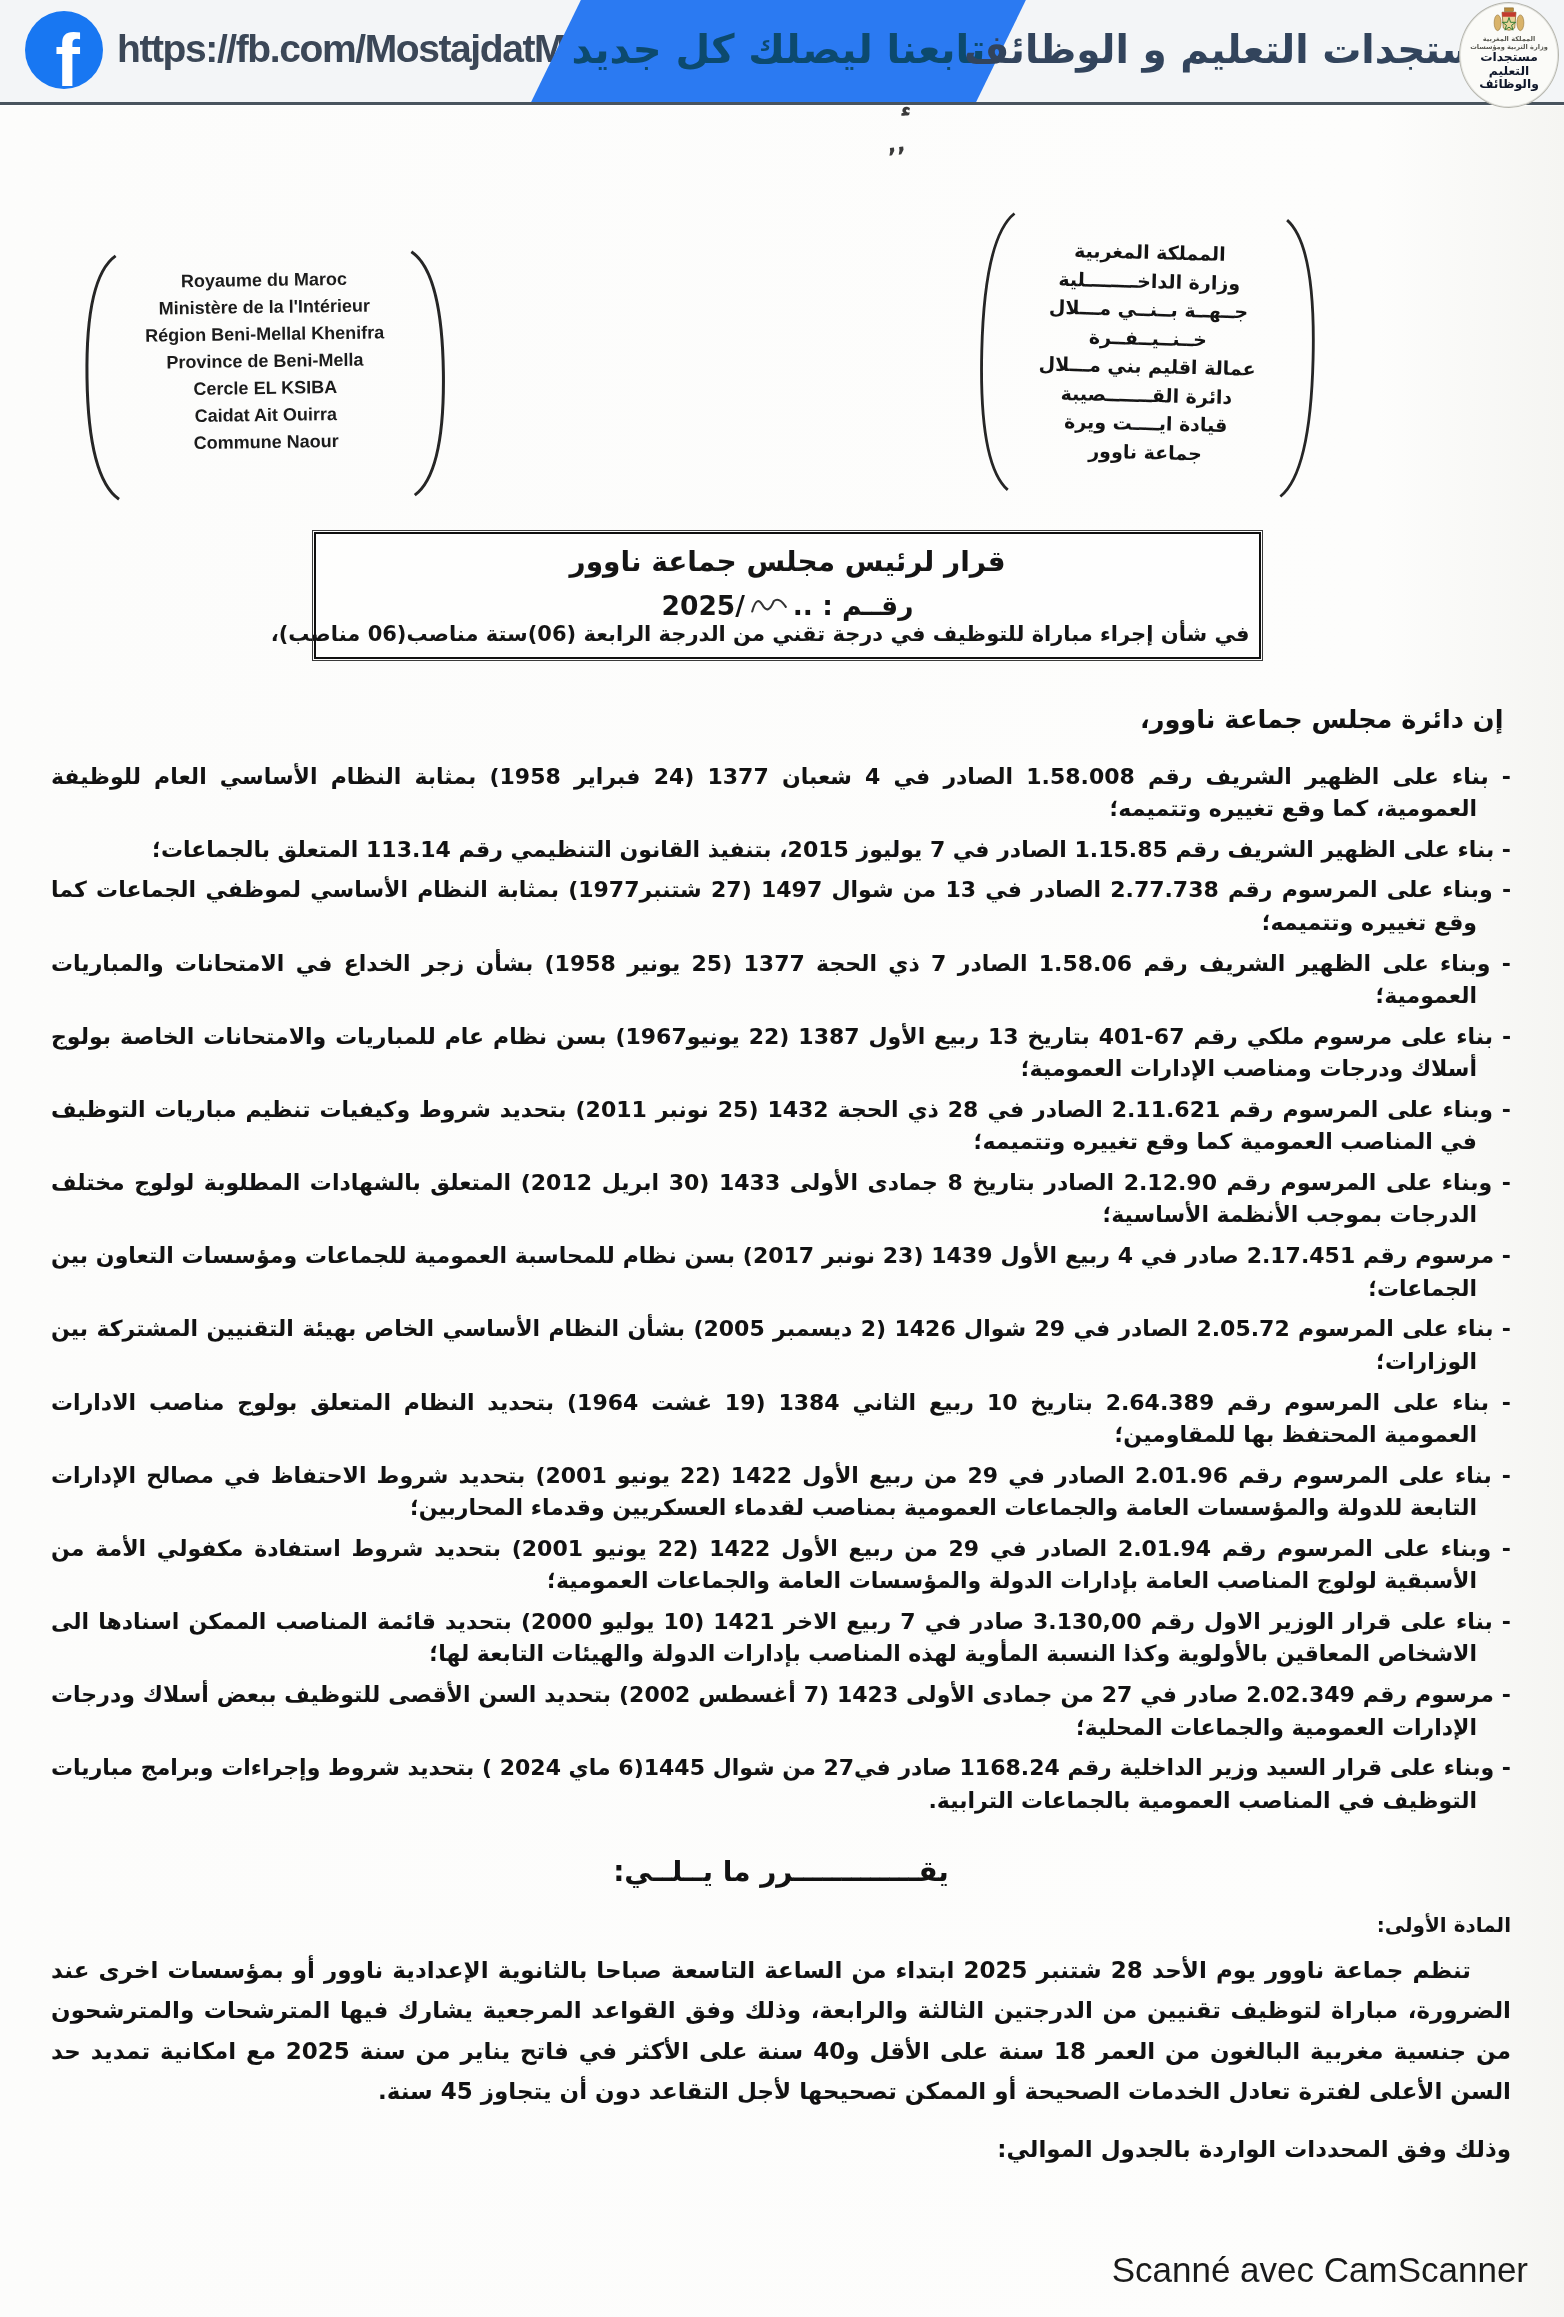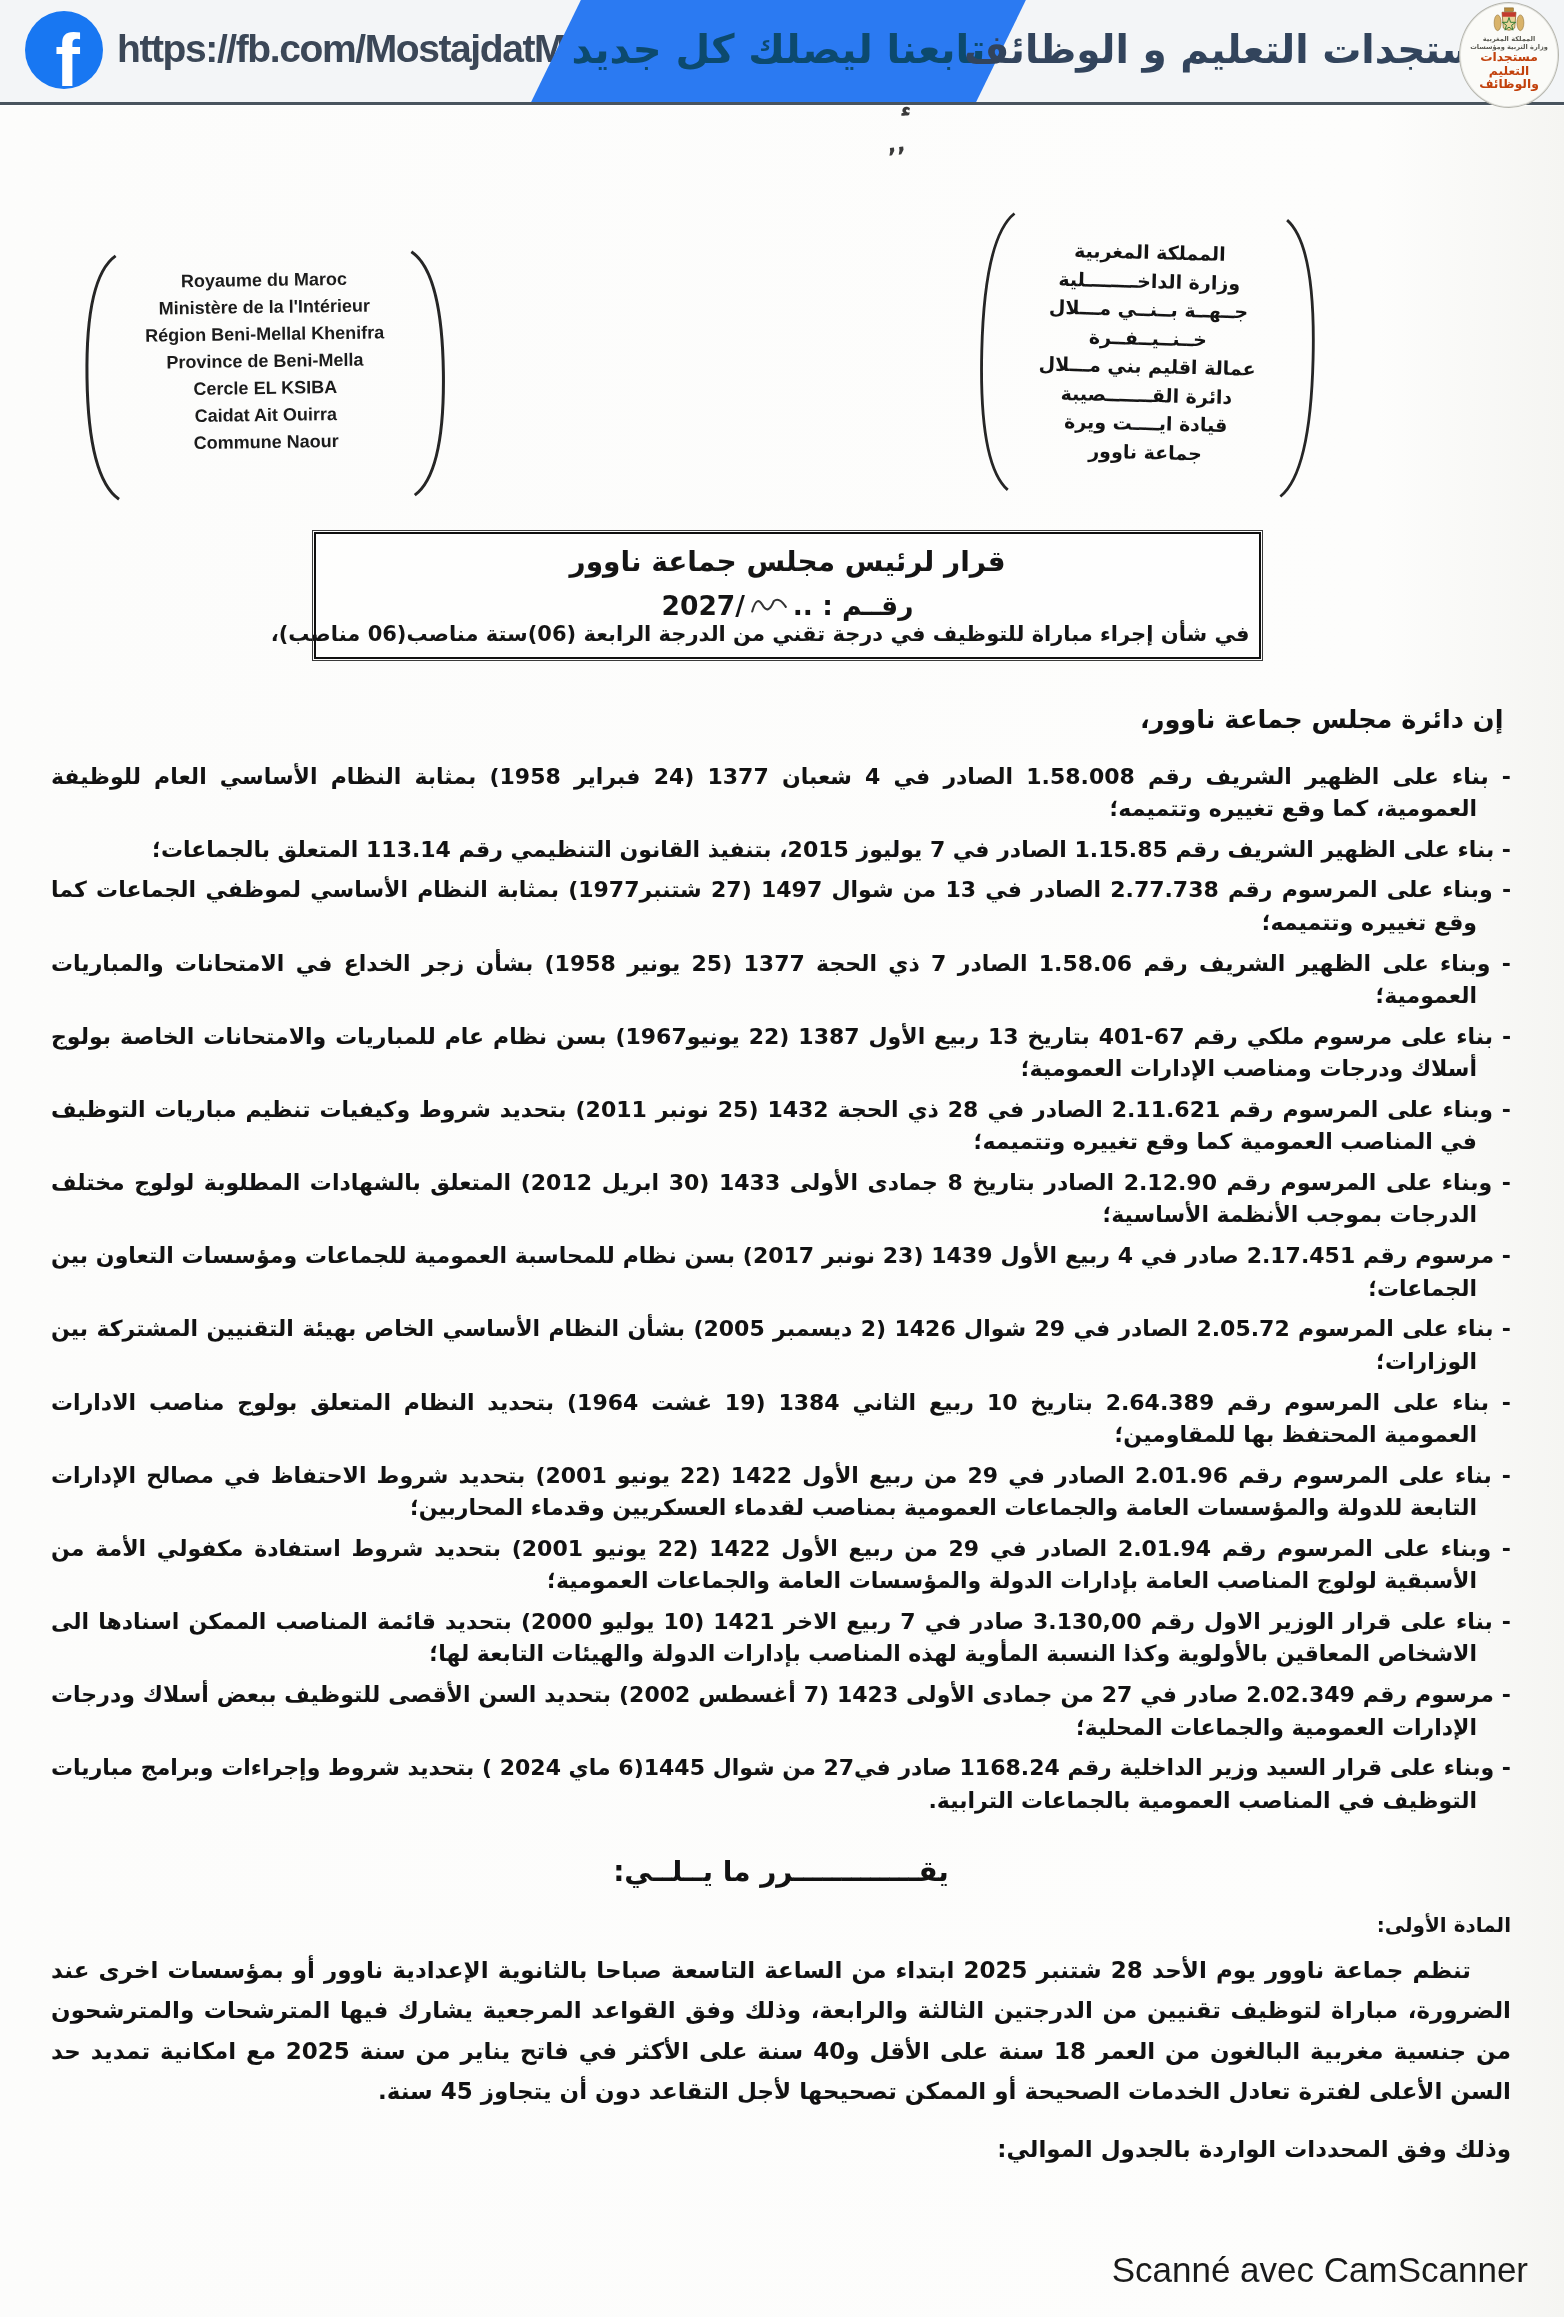--- a/index.html
+++ b/index.html
@@ -23,21 +23,21 @@
     display:flex;align-items:center;justify-content:center;direction:rtl;
     color:#0c4a6e;font-weight:bold;font-size:40px;white-space:nowrap;}
   .brand-area{position:absolute;left:1020px;right:115px;top:0;height:98px;
     display:flex;align-items:center;justify-content:center;direction:rtl;}
   .brand-title{font-size:39px;font-weight:bold;color:#32445c;white-space:nowrap;}
   .brand-logo{position:absolute;left:1459px;top:1.9px;width:100px;height:106px;
     background:#fbfbf8;border:1.9px solid #b5b5ad;border-radius:50%;box-sizing:border-box;
     display:flex;flex-direction:column;align-items:center;padding-top:3.8px;z-index:6;
     box-shadow:0 0 0 0.9px #e3e3de inset;}
   .logo-tiny{font-size:6.6px;line-height:1.25;color:#5a5a52;font-weight:bold;direction:rtl;text-align:center;}
-  .logo-main{font-size:12.3px;line-height:1.1;font-weight:bold;color:#c2410c;direction:rtl;text-align:center;}
+  .logo-main{font-size:12.3px;line-height:1.1;font-weight:bold;color:#0f172a;direction:rtl;text-align:center;}
 
   
   .doc{position:absolute;top:106px;left:0;right:0;bottom:0;
     background:linear-gradient(90deg,#fcfcfb 0%,#fdfdfc 88%,#f5f5f2 100%);}
   .stray-mark{position:absolute;color:#3a3a3a;font-weight:bold;}
   .mark-a{left:901px;top:-7.6px;font-size:21px;transform:rotate(14deg);}
   .mark-b{left:888px;top:36px;font-size:24.6px;transform:rotate(-6deg);}
 
   .hdr-left{position:absolute;left:123px;top:161px;width:284px;text-align:center;
     font-family:"Liberation Sans",sans-serif;font-weight:bold;font-size:18px;
@@ -137,21 +137,21 @@
     <div>جماعة ناوور</div>
   </section>
 
   <section class="title-box">
     <div class="title-line1">قرار لرئيس مجلس جماعة ناوور</div>
     <div class="title-num">
       <span>رقــم : ..</span>
       <svg width="44" height="28" viewBox="0 0 46 30">
         <path d="M5 22 Q10 4 16 15 T28 11 Q34 6 41 17" fill="none" stroke="#333" stroke-width="2.2" stroke-linecap="round"></path>
       </svg>
-      <span>/2027</span>
+      <span>/2025</span>
     </div>
     <div class="title-line3">في شأن إجراء مباراة للتوظيف في درجة تقني من الدرجة الرابعة (06)ستة مناصب(06 مناصب)،</div>
   </section>
 
   <section class="body-flow">
     <p class="salutation">إن دائرة مجلس جماعة ناوور،</p>
 
     <ul class="considerations">
       <li>- بناء على الظهير الشريف رقم 1.58.008 الصادر في 4 شعبان 1377 (24 فبراير 1958) بمثابة النظام الأساسي العام للوظيفة العمومية، كما وقع تغييره وتتميمه؛</li>
       <li>- بناء على الظهير الشريف رقم 1.15.85 الصادر في 7 يوليوز 2015، بتنفيذ القانون التنظيمي رقم 113.14 المتعلق بالجماعات؛</li>

